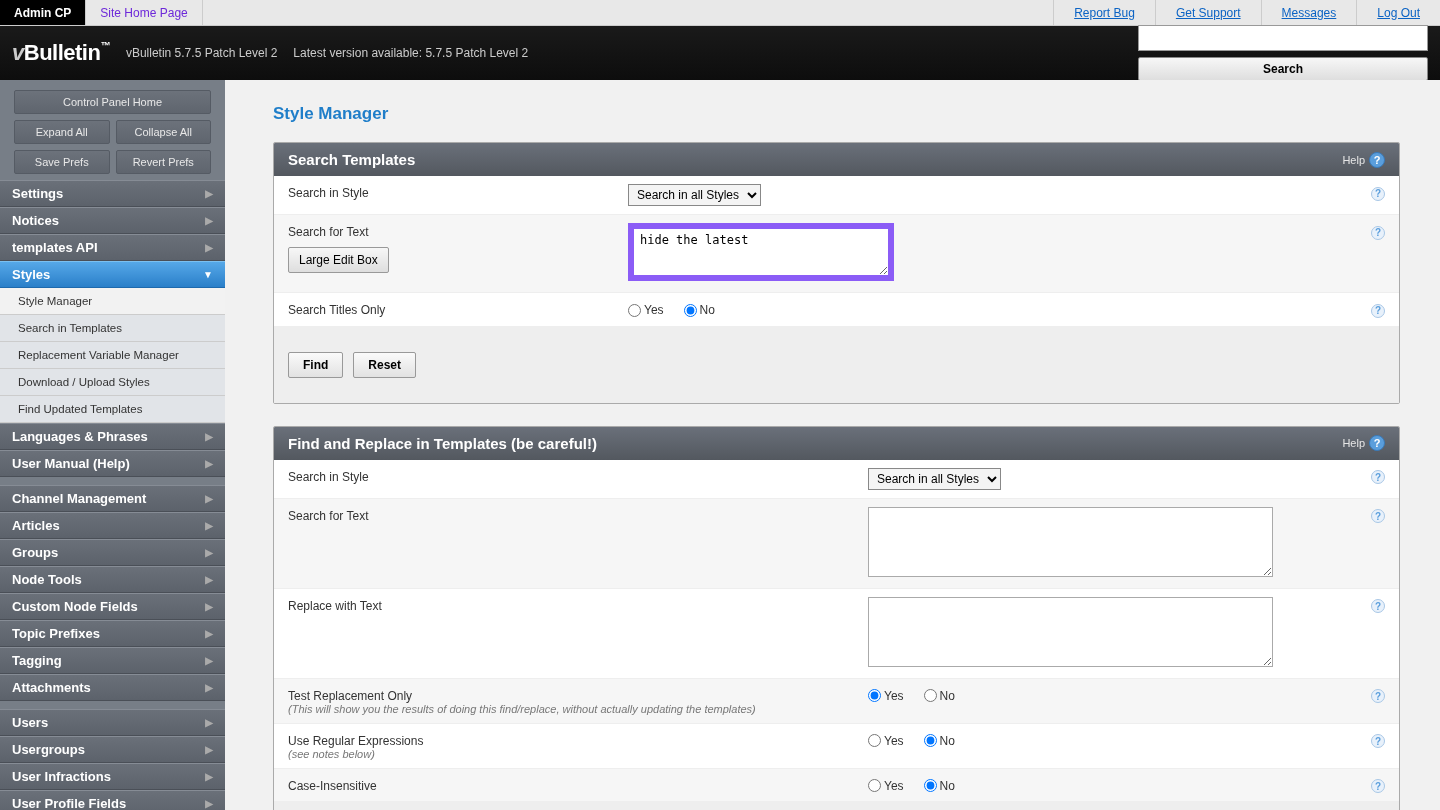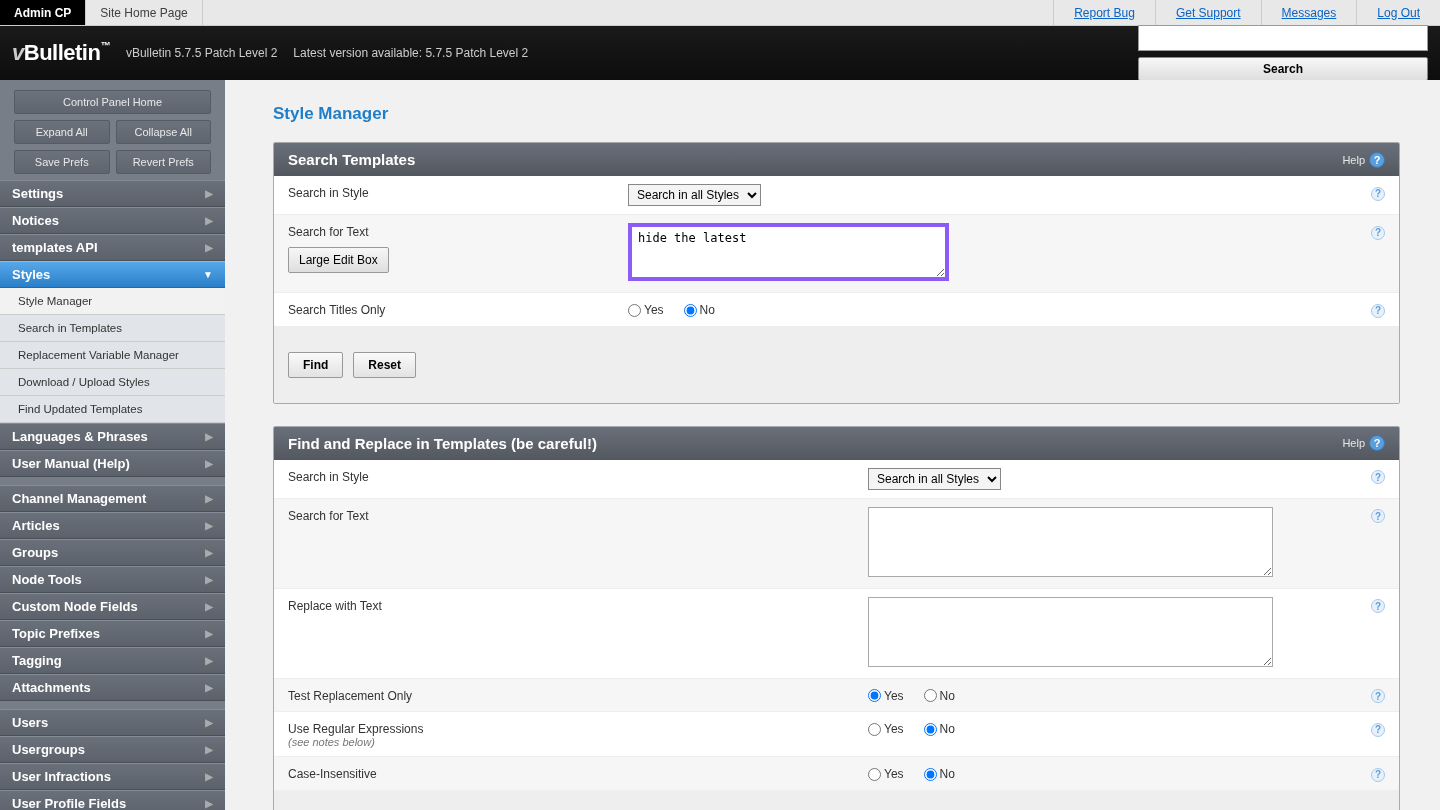--- a/index.html
+++ b/index.html
@@ -1,21 +1,21 @@
 <!DOCTYPE html>
 <html><head>
 <meta charset="utf-8">
 <style>
 * { box-sizing: border-box; margin: 0; padding: 0; }
 body { font-family: Arial, Helvetica, sans-serif; font-size: 12px; background: #e8e8e8; color: #333; }
 .topbar { background: #e8e8e8; height: 26px; display: flex; justify-content: space-between; align-items: stretch; border-bottom: 1px solid #ccc; }
 .topbar-left { display: flex; }
 .topbar-tab { padding: 6px 14px; font-size: 12px; cursor: pointer; border-right: 1px solid #ccc; display:flex; align-items:center;}
 .topbar-tab.active { background: #000; color: #fff; font-weight: bold; }
-.topbar-tab.inactive { background: #e8e8e8; color: #404040; }
+.topbar-tab.inactive { background: #e8e8e8; color: #6d28d9; }
 .topbar-right { display: flex; align-items: center; }
 .topbar-link { color: #0b63c4; text-decoration: underline; padding: 0 20px; border-left: 1px solid #ccc; height: 100%; display:flex; align-items:center; cursor:pointer; font-size:12px;}
 .header { background: linear-gradient(#1a1a1a,#0d0d0d); height: 54px; display: flex; align-items: center; padding: 0 12px; justify-content: space-between; }
 .logo-wrap { display:flex; align-items:center; gap: 16px;}
 .logo { color: #fff; font-size: 22px; font-weight: bold; letter-spacing: -0.5px;}
 .logo .v { font-style: italic; color:#ccc;}
 .ver { color: #ccc; font-size: 12px; }
 .search-wrap { display:flex; gap:6px;flex-direction:column; }
 .search-input { width: 290px; height: 26px; border: 1px solid #999; padding: 0 6px; background:#fff;}
 .search-btn { background: linear-gradient(#f7f7f7,#dedede); border: 1px solid #888; padding: 4px 10px; font-weight: bold; cursor: pointer; font-size: 12px; border-radius: 2px;}
@@ -40,21 +40,21 @@
 .help-link { color: #e6e6e6; font-size: 11px; font-weight:normal; display:flex; align-items:center; gap:4px; cursor:pointer;}
 .help-circle { display:inline-flex; width:16px; height:16px; border-radius:50%; background:#5a9edc; color:#fff; font-size:11px; font-weight:bold; align-items:center; justify-content:center; border:1px solid #3a7ab8;}
 .row { display:flex; padding: 8px 14px; align-items:flex-start; border-bottom:1px solid #eee;}
 .row.alt { background:#f6f6f6;}
 .row-label { width: 340px; flex-shrink:0; font-size:12px; color:#333; padding-top:2px;}
 .row-label .sub { font-style:italic; color:#777; font-size:11px; display:block;}
 .row-control { flex:1; }
 .row-help { width:24px; text-align:right; padding-top:2px;}
 .q-circle { display:inline-flex; width:14px; height:14px; border-radius:50%; background:#e8f1fb; color:#5a9edc; font-size:10px; font-weight:bold; align-items:center; justify-content:center; border:1px solid #a8c7e6; cursor:pointer;}
 select { border:1px solid #888; padding:2px 4px; font-size:12px; background:#f4f4f4;}
-textarea { border:4px solid #8b5cf6; padding:4px 6px; font-family: monospace; font-size:12px; width:321px; height:58px; resize:both;}
+textarea { border:6px solid #8b5cf6; padding:4px 6px; font-family: monospace; font-size:12px; width:266px; height:58px; resize:both;}
 textarea.plain { border:1px solid #aaa; width:405px; height:70px;}
 .edit-btn { background: linear-gradient(#f7f7f7,#dedede); border:1px solid #999; padding:5px 10px; font-size:12px; cursor:pointer; margin-top:8px; border-radius:2px;}
 .radio-group { display:flex; gap:20px; align-items:center; padding-top:2px;}
 .radio-group label { font-size:12px; display:flex; align-items:center; gap:3px; cursor:pointer;}
 .panel-foot { background:#eee; padding:25px 14px; display:flex; justify-content:flex-start; gap:10px;}
 .btn { background: linear-gradient(#fafafa,#e2e2e2); border:1px solid #999; padding:5px 14px; font-size:12px; font-weight:bold; cursor:pointer; border-radius:2px;}
 
 .row.wide .row-label { width: 580px;}
 </style>
 </head>
@@ -259,20 +259,21 @@
         <div class="row-help"><span class="q-circle">?</span></div>
       </div>
       <div class="row wide">
         <div class="row-label">Replace with Text</div>
         <div class="row-control"><textarea class="plain" style=""></textarea></div>
         <div class="row-help"><span class="q-circle">?</span></div>
       </div>
       <div class="row wide alt">
         <div class="row-label">
           <span>Test Replacement Only</span>
+          <span class="sub">(This will show you the results of doing this find/replace, without actually updating the templates)</span>
         </div>
         <div class="row-control">
             <div class="radio-group">
           <label>
                 <input type="radio" name="r2" checked="" style=""> 
                 <span>Yes</span>
               </label>
           <label>
                 <input type="radio" name="r2" style=""> 
                 <span>No</span>

